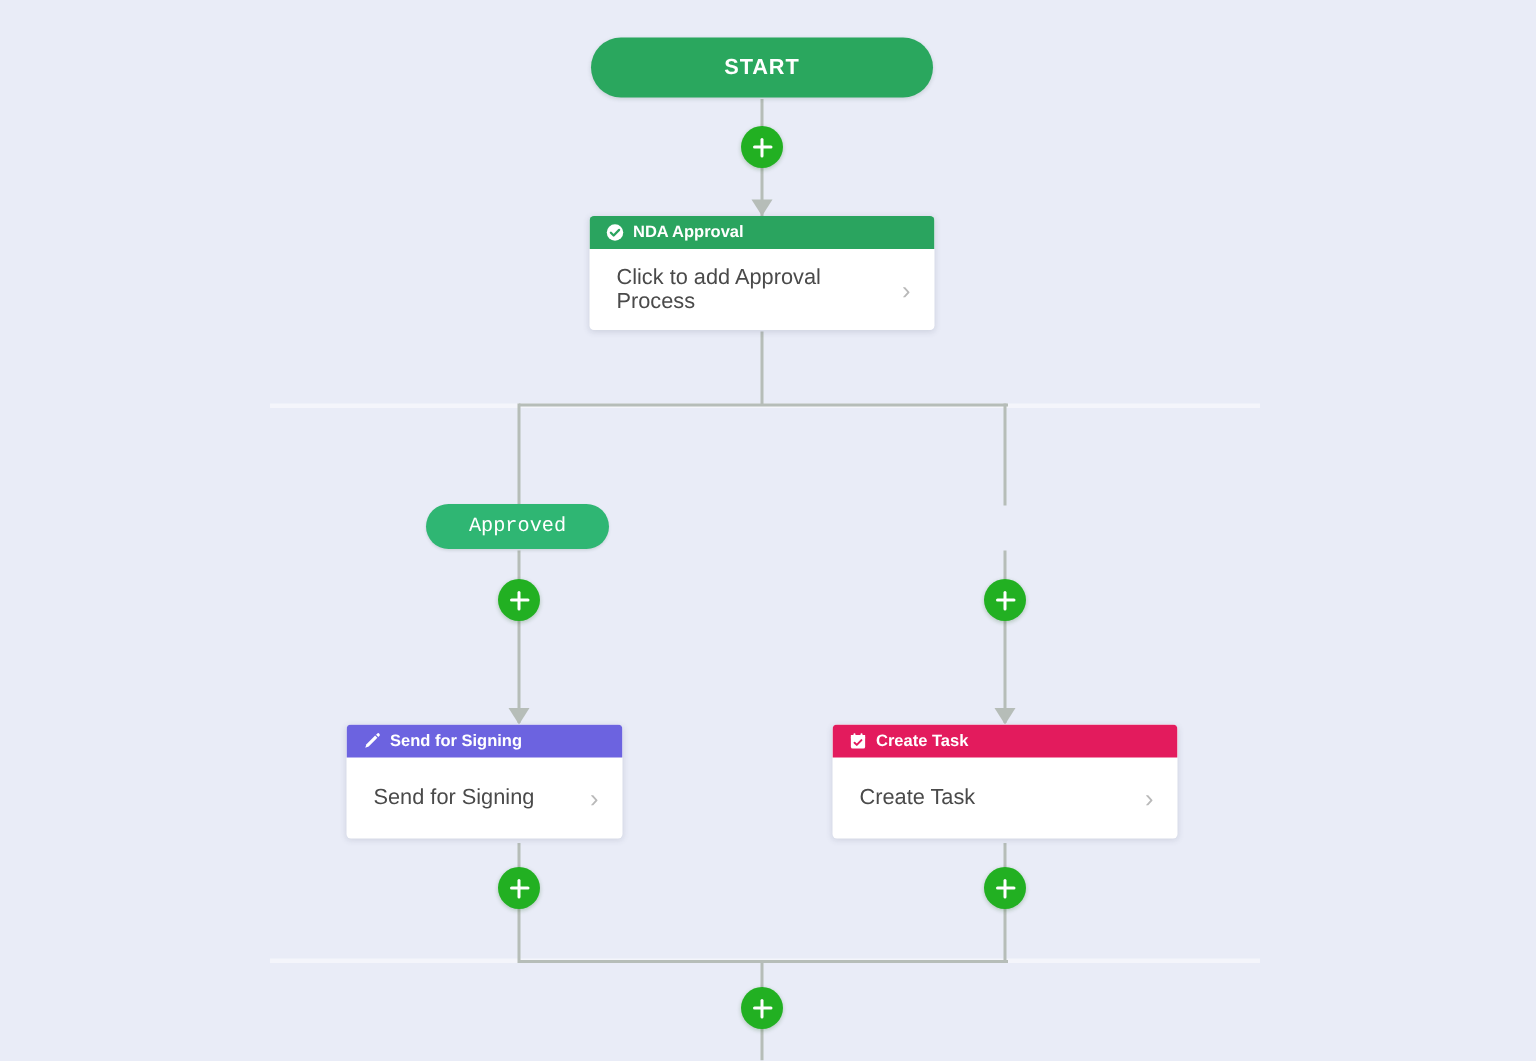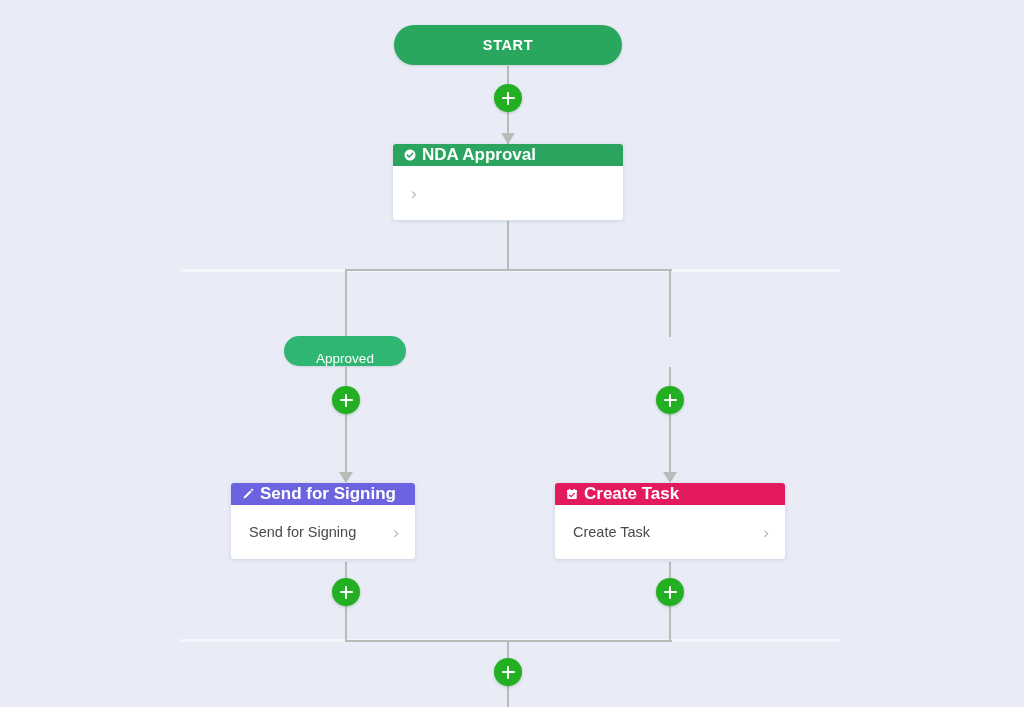--- a/index.html
+++ b/index.html
@@ -58,28 +58,29 @@
     letter-spacing: 0.6px;
     box-shadow: 0 1px 3px rgba(40,70,60,0.18);
     cursor: pointer;
     text-align: right;
   }
 
   
   .branch-pill {
     position: absolute;
     display: flex;
-    align-items: flex-end;
+    align-items: center;
     justify-content: center;
     height: 30px;
     border-radius: 16px;
     color: #ffffff;
     font-size: 13.5px;
     box-shadow: 0 1px 2px rgba(40,70,60,0.15);
     cursor: pointer;
+    font-family: Liberation Mono, monospace;
   }
 
   
   .plus-btn {
     position: absolute;
     width: 28px;
     height: 28px;
     border-radius: 50%;
     background: #22b022;
     display: flex;
@@ -112,21 +113,21 @@
     box-shadow: 0 1px 4px rgba(60,70,100,0.16);
     overflow: hidden;
     z-index: 3;
   }
   .node-head {
     display: flex;
     align-items: center;
     height: 22px;
     padding: 0 10px;
     color: #ffffff;
-    font-size: 17px;
+    font-size: 11px;
     font-weight: bold;
   }
   .node-head .head-icon {
     display: inline-flex;
     align-items: center;
     justify-content: center;
     width: 13px;
     height: 13px;
     margin-right: 6px;
     flex: 0 0 auto;
@@ -196,20 +197,21 @@
     <div class="node-head" style="background:#2aa45f;">
       <span class="head-icon">
         <svg width="12" height="12" viewBox="0 0 24 24">
           <circle cx="12" cy="12" r="11" fill="#ffffff"></circle>
           <path d="M6.5 12.3 L10.2 16 L17.5 8.5" stroke="#2aa45f" stroke-width="3" fill="none" stroke-linecap="round" stroke-linejoin="round"></path>
         </svg>
       </span>
       <span>NDA Approval</span>
     </div>
     <div class="node-body">
+      <span class="body-label">Click to add Approval Process</span>
       <span class="chev">›</span>
     </div>
   </div>
 
   <div class="branch-pill" style="left:284px; top:336px; width:122px; background:#2fb673;">
     <span>Approved</span>
   </div>
 
 
   <div class="plus-btn" style="left:332px; top:386px;">

